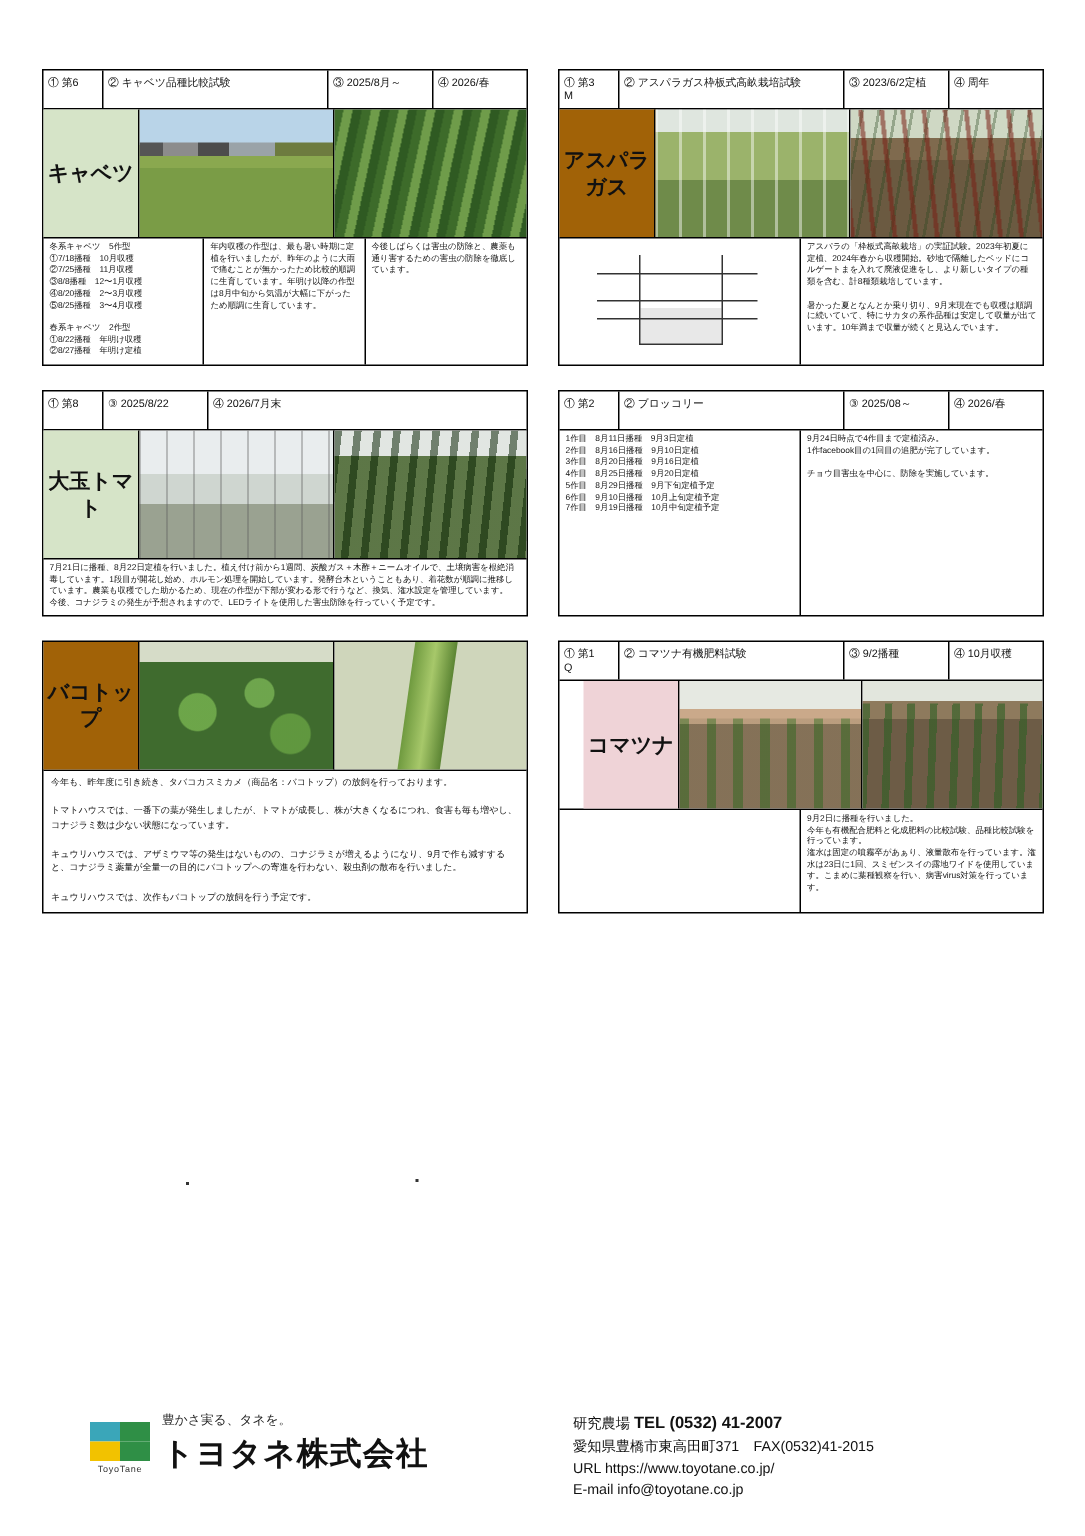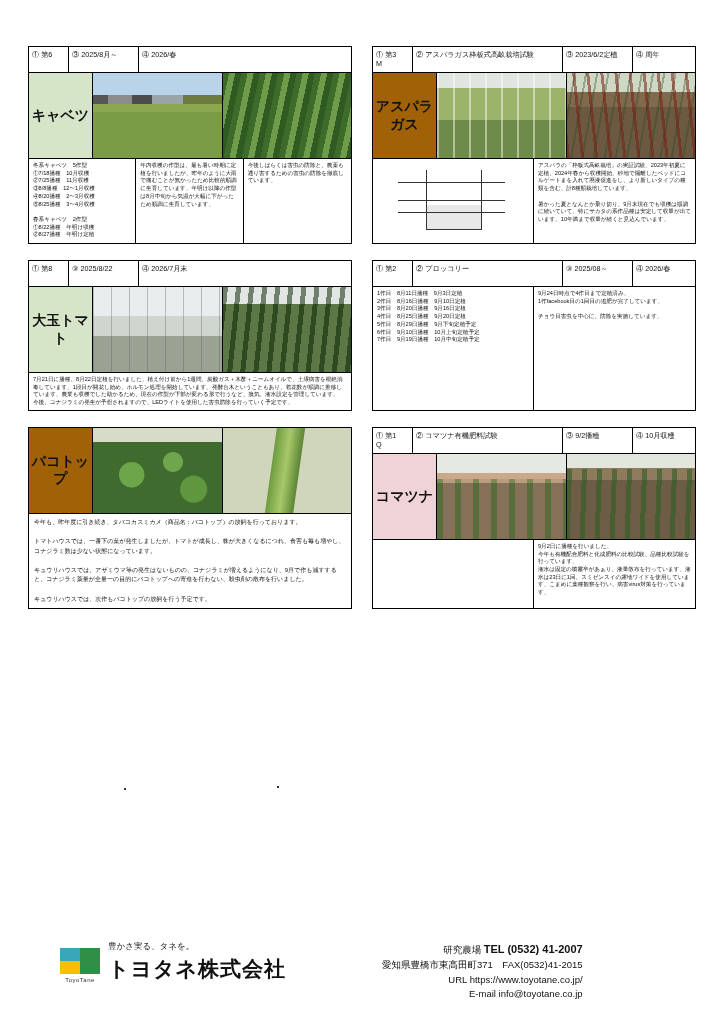--- a/index.html
+++ b/index.html
@@ -196,21 +196,21 @@
   }
   .p-komatsuna-rows {
     background: linear-gradient(#e2e6dd 0 16%, #8e7a5d 16% 30%, #6d5c46 30% 100%);
   }
   .p-komatsuna-rows::after {
     content: ""; position: absolute; inset: 18% 0 0 0;
     background: repeating-linear-gradient(92deg, rgba(45,95,35,.6) 0 5px, rgba(0,0,0,0) 5px 15px);
   }
 
   .lab-green { background: #d6e4c8; }
-  .lab-pink  { background: #efd3d7; }
+  .lab-pink  { background: #efd3d7; margin-left: 16px; }
   .lab-white { background: #a16207; }
 
   
   .footer {
     position: absolute;
     left: 0; right: 0; bottom: 22px;
     display: flex;
     align-items: flex-start;
     padding: 0 60px;
     gap: 52px;
@@ -227,39 +227,40 @@
   .sq1 { background: #3aa6b9; }
   .sq2 { background: #2f8f46; }
   .sq3 { background: #f2c200; }
   .sq4 { background: #2f8f46; }
   .logo-toyo {
     text-align: center; font-size: 6px; color: #333; margin-top: 3px;
     letter-spacing: .5px;
   }
   .logo-text .tag { font-size: 8.5px; color: #222; margin-bottom: 2px; }
   .logo-text .name { font-size: 21px; font-weight: bold; letter-spacing: 1px; }
-  .contact { font-size: 9.5px; line-height: 1.55; color: #111; text-align: right; }
+  .contact { font-size: 9.5px; line-height: 1.55; color: #111; }
   .contact .tel { font-weight: bold; font-size: 11px; }
   .contact .lbl { display: inline-block; }
   .dot-a, .dot-b {
     position: absolute; width: 2px; height: 2px; background: #333;
   }
   .dot-a { left: 124px; top: 788px; }
   .dot-b { left: 277px; top: 786px; }
 </style>
 </head>
 <body>
 
 <div class="page">
 
   <div class="grid">
 
     <div class="card">
       <div class="card-head">
         <div class="hcell h-no">① 第6</div>
+        <div class="hcell h-title">② キャベツ品種比較試験</div>
         <div class="hcell h-date">③ 2025/8月～</div>
         <div class="hcell h-date2">④ 2026/春</div>
       </div>
       <div class="card-body">
         <div class="crop-label lab-green">キャベツ</div>
         <div class="photo">
             <span class="ph p-cabbage-field"></span>
           </div>
         <div class="photo">
             <span class="ph p-cabbage-rows"></span>

